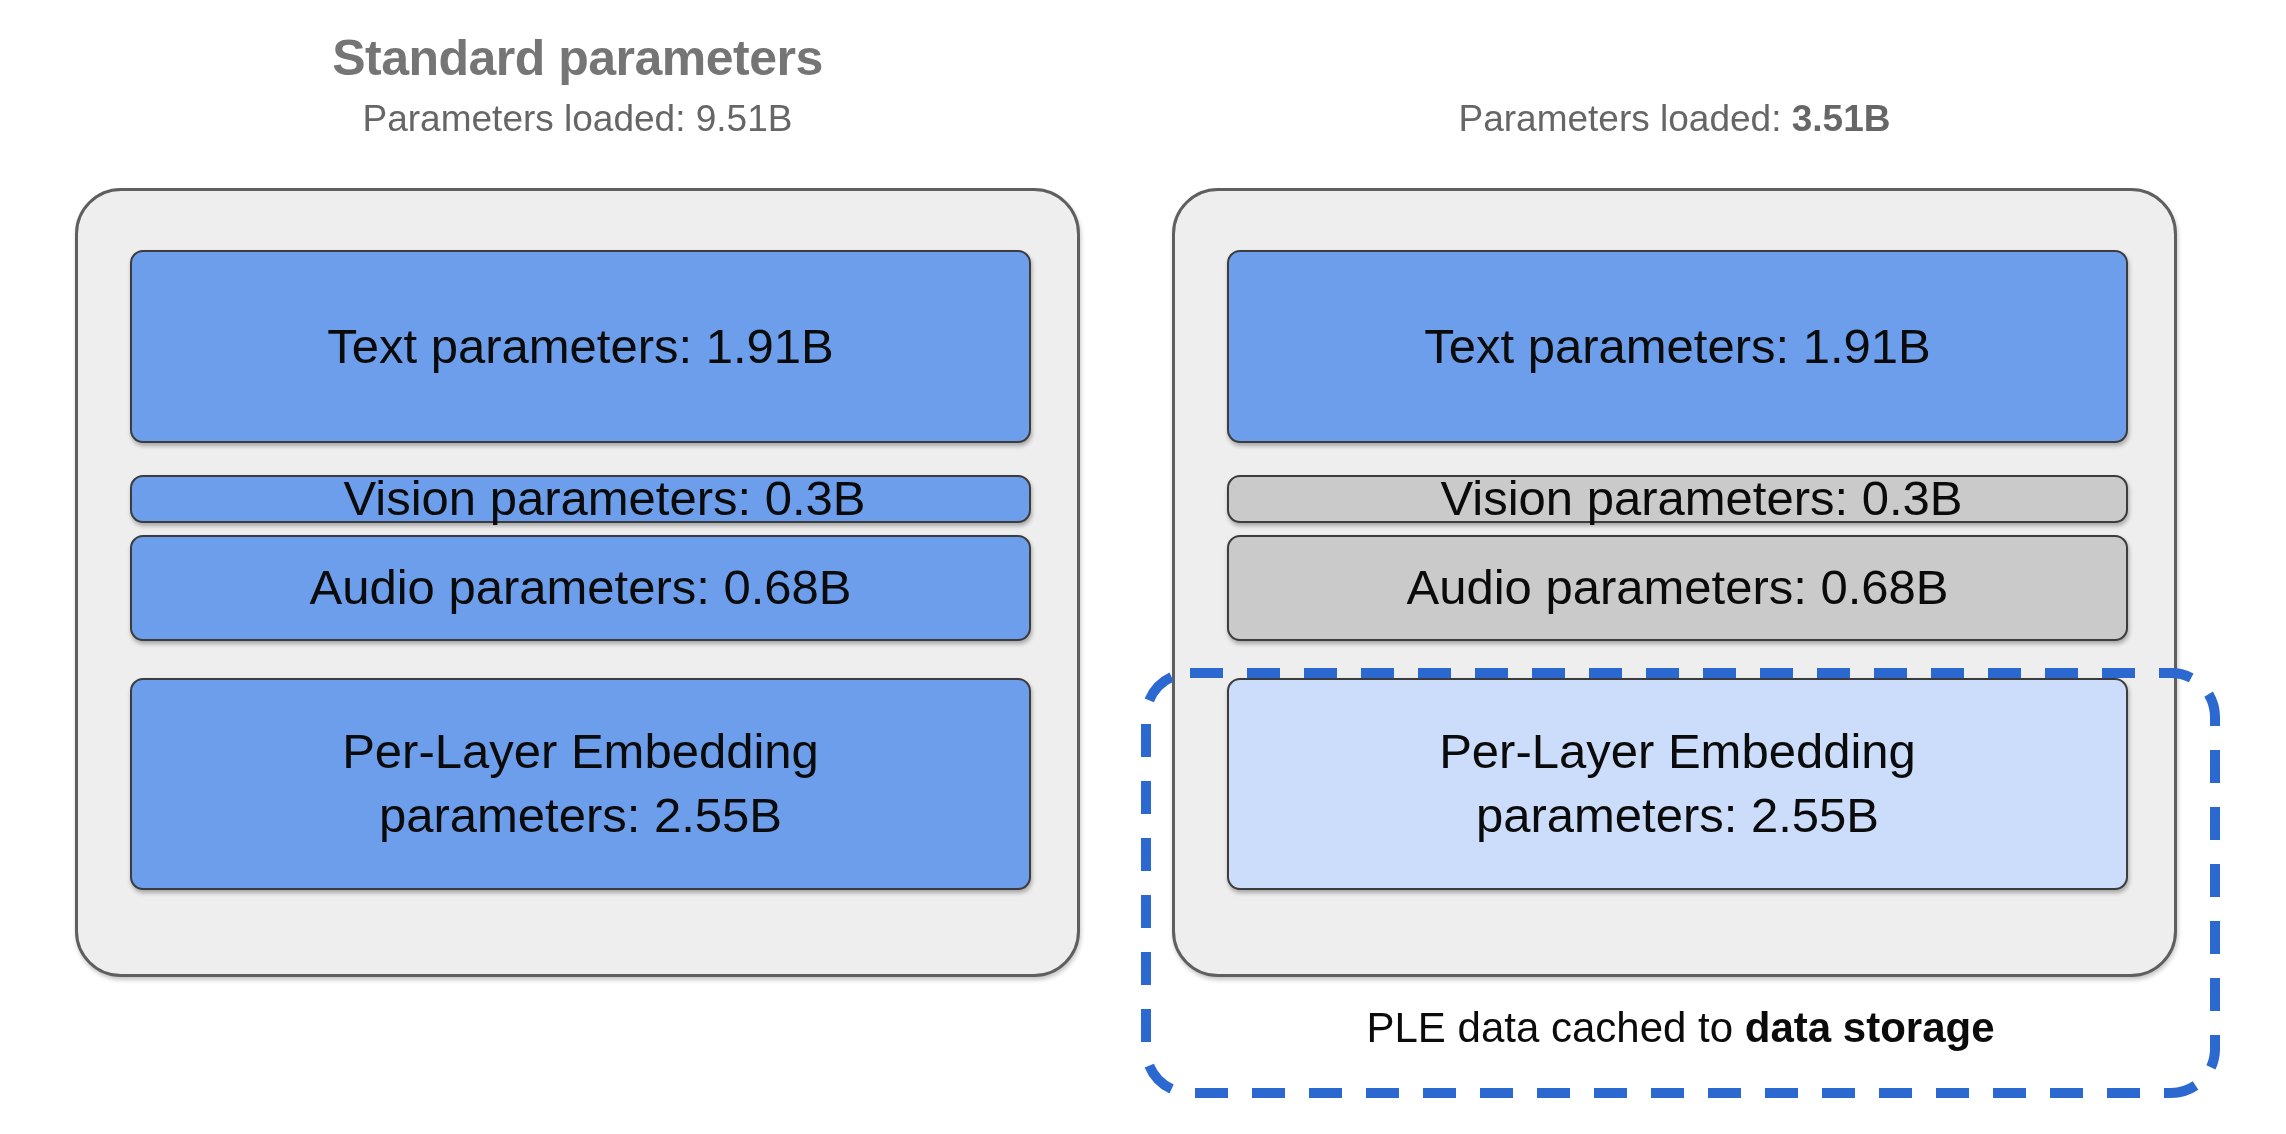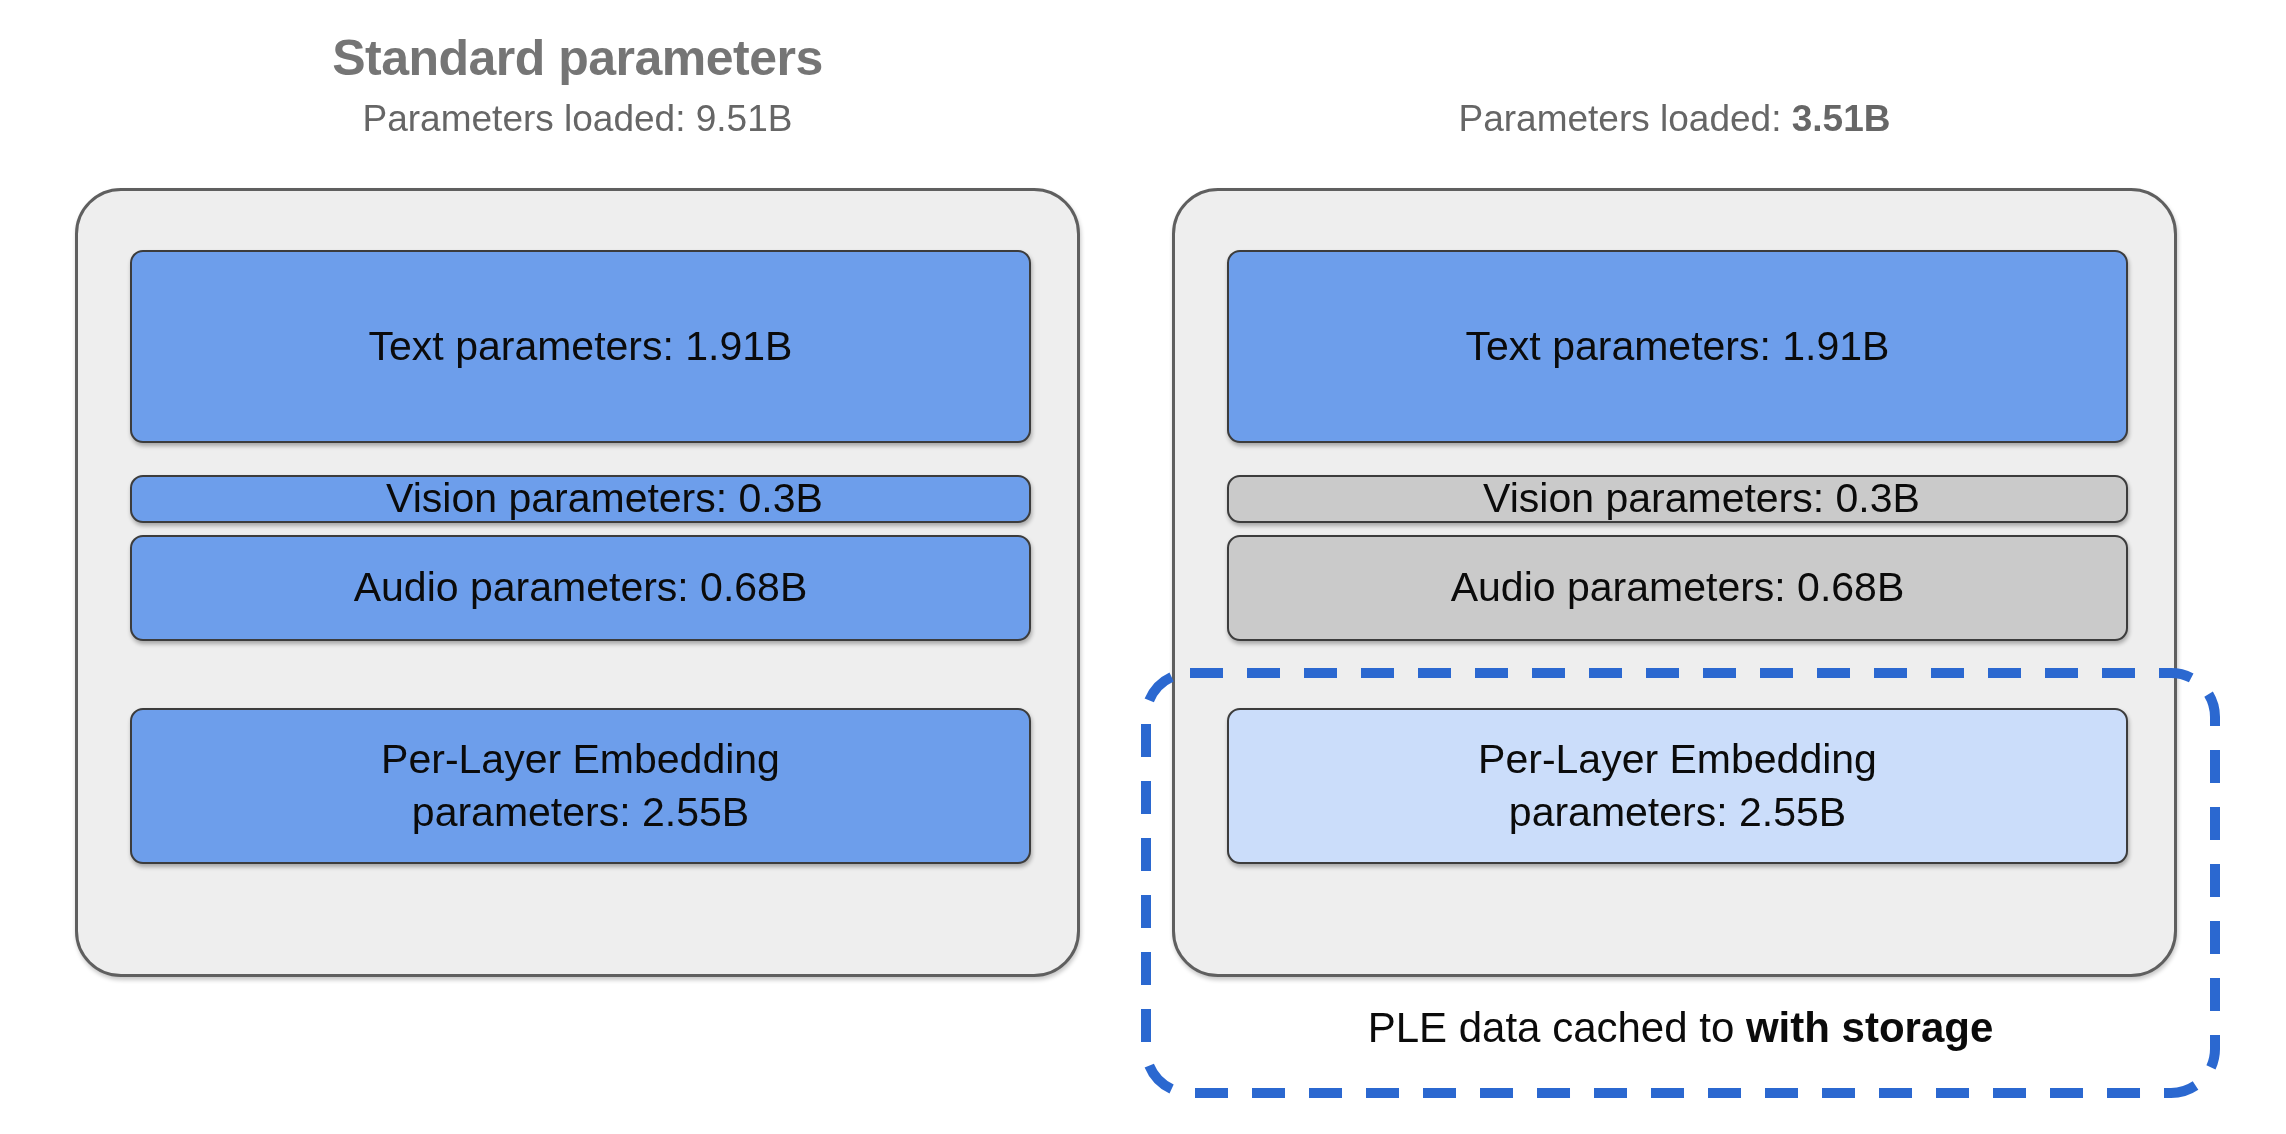--- a/index.html
+++ b/index.html
@@ -40,27 +40,27 @@
     box-shadow:1px 3px 4px rgba(0,0,0,0.22);
   }
   .panel-left{left:75px;}
   .panel-right{left:1172px;}
 
   .pbox{
     position:absolute;left:52px;width:901px;
     border:2.5px solid var(--box-border);
     border-radius:13px;
     display:flex;align-items:center;justify-content:center;
-    text-align:center;font-size:41px;color:#0b0b0b;line-height:1.3;
+    text-align:center;font-size:49px;color:#0b0b0b;line-height:1.3;
     box-shadow:1px 3px 4px rgba(0,0,0,0.30);
   }
   .row-text  {top:59px; height:193px;}  
   .row-vision{top:284px;height:48px;padding-left:48px;}   
   .row-audio {top:344px;height:106px;}  
-  .row-ple   {top:517px;height:156px;}  
+  .row-ple   {top:487px;height:212px;}  
 
   .fill-blue   {background:var(--active-blue);}
   .fill-gray   {background:var(--skipped-gray);}
   .fill-ltblue {background:var(--cached-blue);}
 
   .dashed-svg{position:absolute;left:1136px;top:663px;width:1090px;height:440px;pointer-events:none;}
   .dashed-svg rect{fill:none;stroke:var(--dash-blue);stroke-width:10;stroke-dasharray:33 24;}
 
   .callout-caption{
     position:absolute;left:1146px;top:1002px;width:1069px;height:52px;line-height:52px;
@@ -106,16 +106,16 @@
         <div>parameters: 2.55B</div>
       </div>
     </div>
   </div>
 
   <svg class="dashed-svg" viewBox="0 0 1090 440" xmlns="http://www.w3.org/2000/svg">
     <rect x="10" y="10" width="1069" height="420" rx="44" ry="44"></rect>
   </svg>
 
   <div class="callout-caption">
-    <span>PLE data cached to </span><span class="cap-em">with storage</span>
+    <span>PLE data cached to </span><span class="cap-em">data storage</span>
   </div>
 
 </div>
 
 </body></html>

